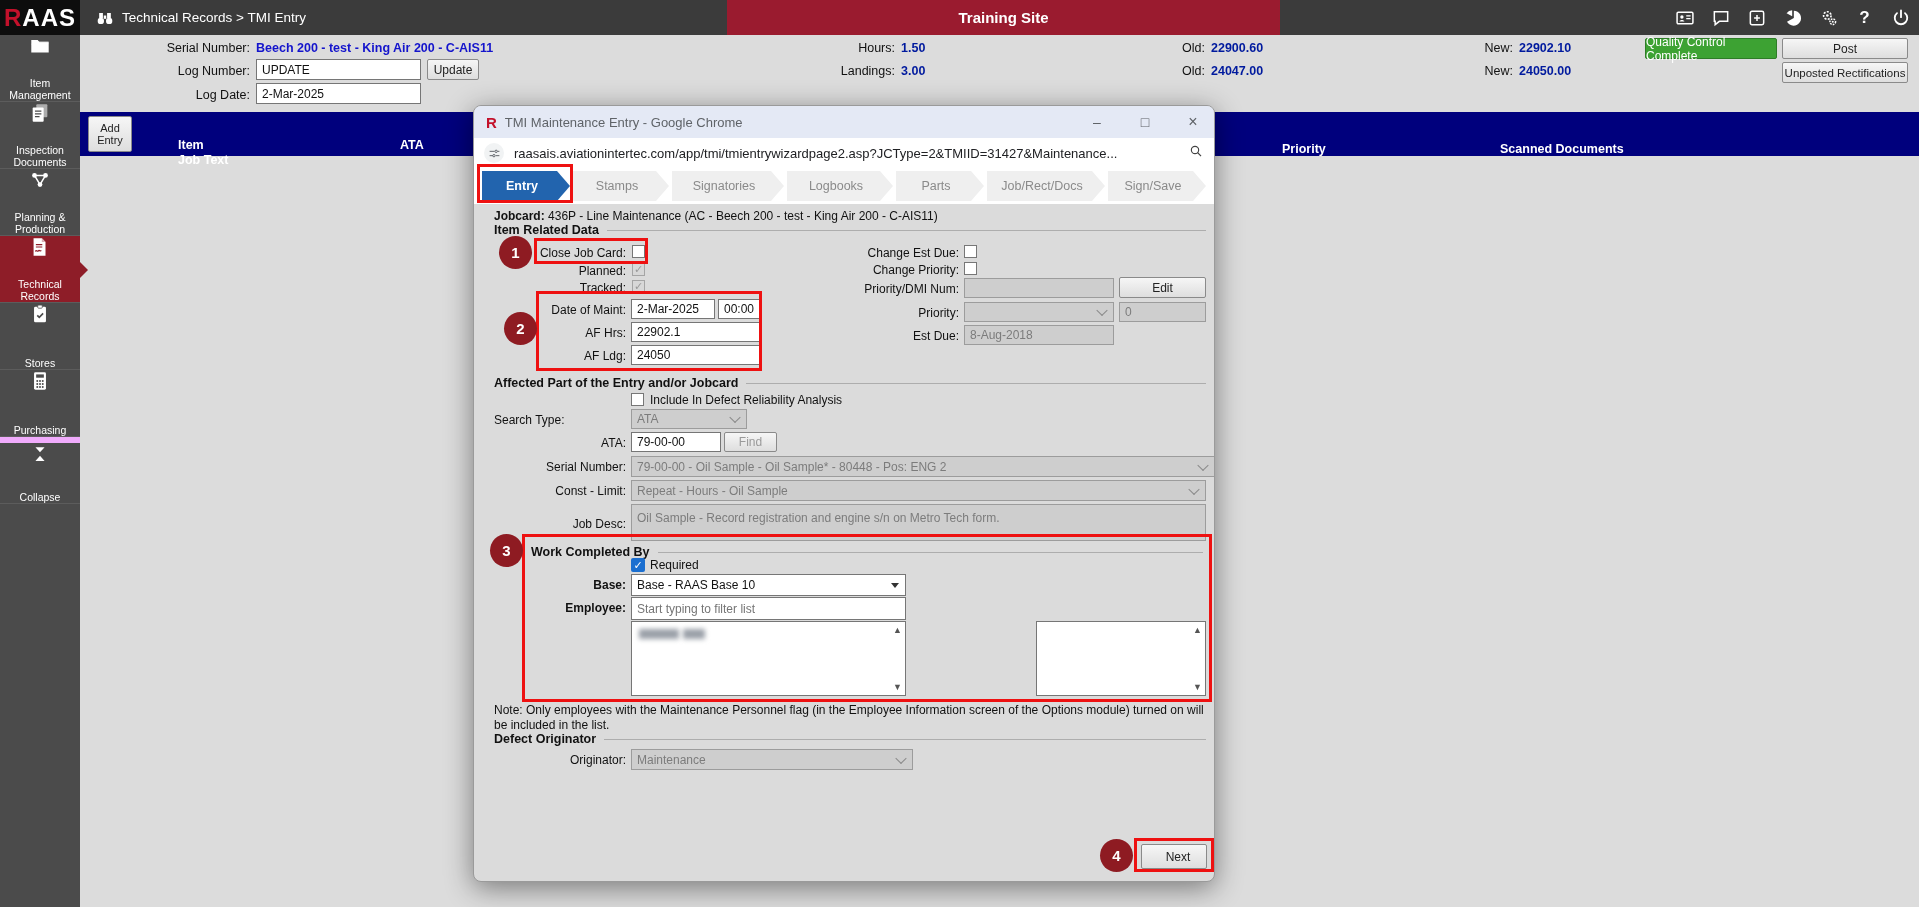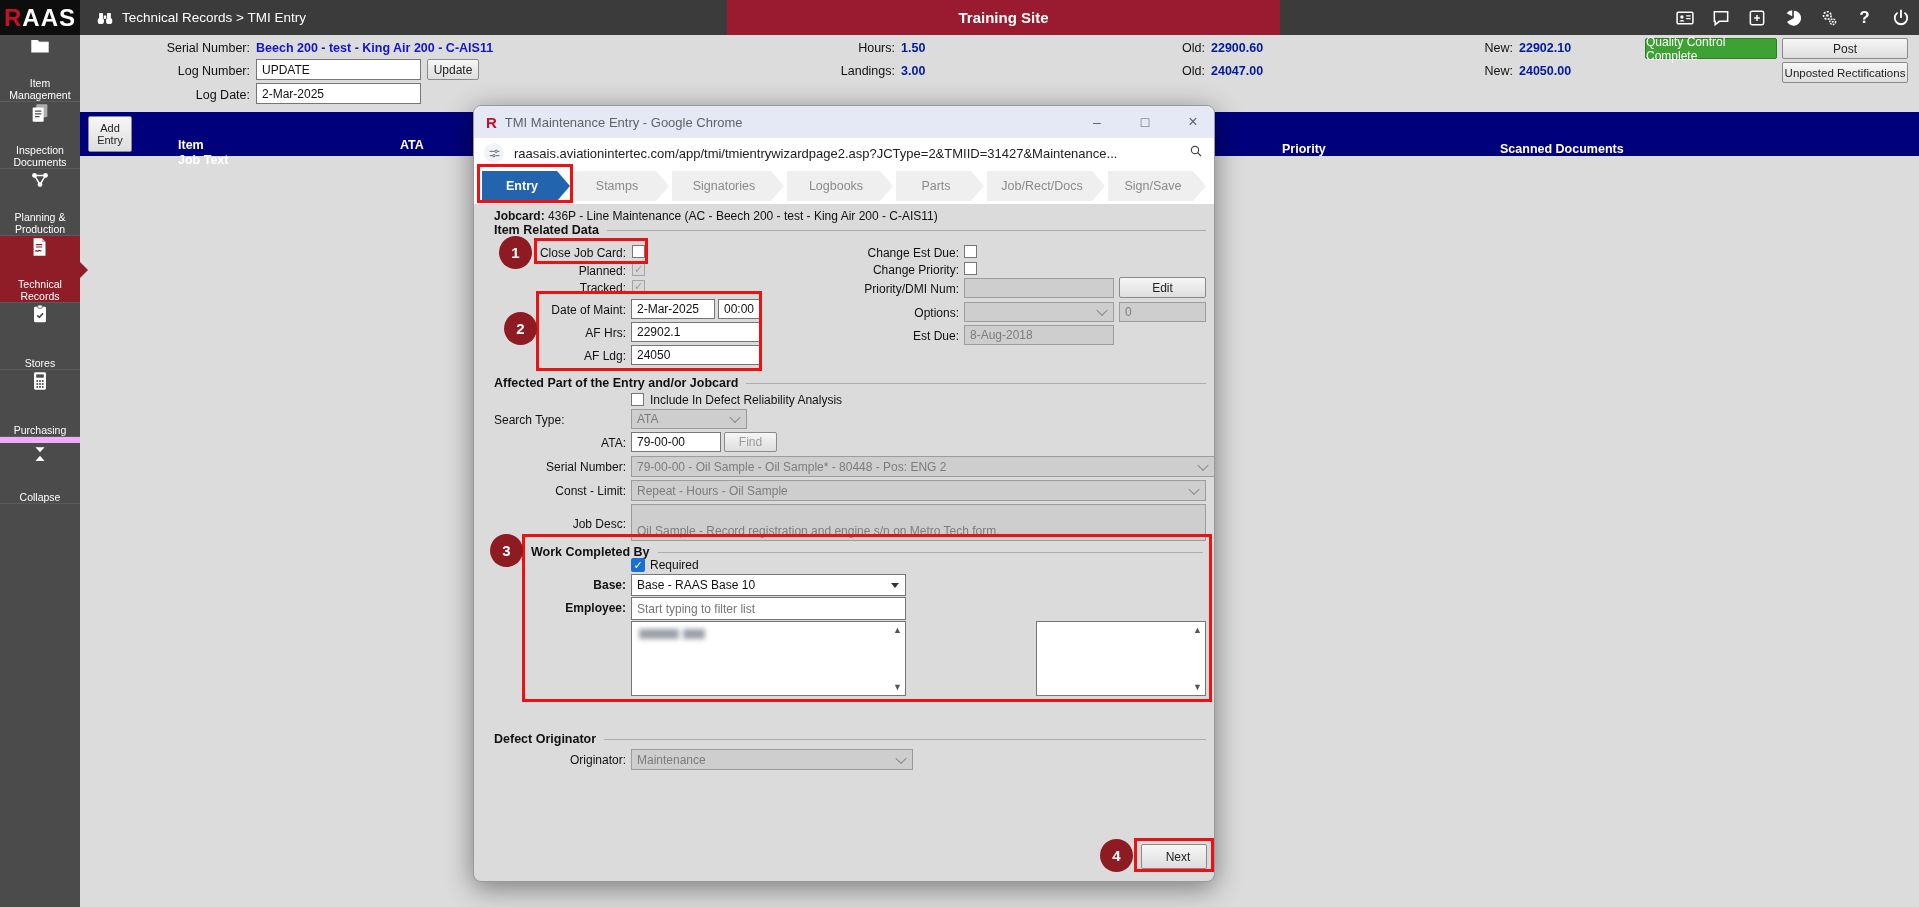--- a/index.html
+++ b/index.html
@@ -292,21 +292,21 @@
     <div class="lblR" style="left:10px;top:243px;width:142px;">AF Ldg:</div>
     <input class="inp" style="left: 157px; top: 239px; width: 129px; height: 20px;" value="24050">
 
     <div class="lblR" style="left:320px;top:140px;width:165px;">Change Est Due:</div>
     <span class="cb" style="left:490px;top:139px;"></span>
     <div class="lblR" style="left:320px;top:157px;width:165px;">Change Priority:</div>
     <span class="cb" style="left:490px;top:156px;"></span>
     <div class="lblR" style="left:320px;top:176px;width:165px;">Priority/DMI Num:</div>
     <div class="inp dis" style="left:490px;top:172px;width:150px;height:20px;"></div>
     <div class="btn" style="left:645px;top:171px;width:87px;height:21px;">Edit</div>
-    <div class="lblR" style="left:320px;top:200px;width:165px;">Options:</div>
+    <div class="lblR" style="left:320px;top:200px;width:165px;">Priority:</div>
     <div class="sel dis" style="left:490px;top:196px;width:150px;height:20px;">
         <span class="chev"></span>
       </div>
     <div class="inp dis" style="left:645px;top:196px;width:87px;height:20px;">0</div>
     <div class="lblR" style="left:320px;top:223px;width:165px;">Est Due:</div>
     <div class="inp dis" style="left:490px;top:219px;width:150px;height:20px;">8-Aug-2018</div>
 
     <div class="sec" style="left:20px;top:270px;width:712px;">
       <span class="st">Affected Part of the Entry and/or Jobcard</span>
         <span class="line"></span>
@@ -325,21 +325,21 @@
     <div class="sel dis" style="left:157px;top:350px;width:584px;height:21px;">
         <span>79-00-00 - Oil Sample - Oil Sample* - 80448 - Pos: ENG 2</span>
         <span class="chev"></span>
       </div>
     <div class="lblR" style="left:10px;top:378px;width:142px;">Const - Limit:</div>
     <div class="sel dis" style="left:157px;top:374px;width:575px;height:21px;">
         <span>Repeat - Hours - Oil Sample</span>
         <span class="chev"></span>
       </div>
     <div class="lblR" style="left:10px;top:411px;width:142px;">Job Desc:</div>
-    <div class="inp dis" style="left:157px;top:398px;width:575px;height:37px;align-items:flex-start;padding-top:19px;">Oil Sample - Record registration and engine s/n on Metro Tech form.</div>
+    <div class="inp dis" style="left:157px;top:398px;width:575px;height:37px;align-items:flex-start;padding-top:6px;">Oil Sample - Record registration and engine s/n on Metro Tech form.</div>
 
     <div class="sec" style="left:57px;top:439px;width:672px;">
       <span class="st">Work Completed By</span>
         <span class="line"></span>
     </div>
     <span class="cb bchk" style="left:157px;top:452px;">✓</span>
     <div class="txt" style="position:absolute;left:176px;top:452px;">Required</div>
     <div class="lblR" style="left:10px;top:472px;width:142px;font-weight:bold;">Base:</div>
     <div class="sel" style="left:157px;top:468px;width:275px;height:22px;">
         <span>Base - RAAS Base 10</span>
@@ -351,20 +351,21 @@
       <span class="redact" style="left:7px;top:7px;width:40px;height:10px;"></span>
       <span class="redact" style="left:51px;top:7px;width:22px;height:10px;"></span>
       <span class="sarr" style="top:3px;">▲</span>
       <span class="sarr" style="bottom:3px;">▼</span>
     </div>
     <div class="lst" style="left:562px;top:515px;width:170px;height:75px;">
       <span class="sarr" style="top:3px;">▲</span>
       <span class="sarr" style="bottom:3px;">▼</span>
     </div>
 
+    <div class="note" style="left:20px;top:597px;width:714px;">Note: Only employees with the Maintenance Personnel flag (in the Employee Information screen of the Options module) turned on will be included in the list.</div>
 
     <div class="sec" style="left:20px;top:626px;width:712px;">
       <span class="st">Defect Originator</span>
         <span class="line"></span>
     </div>
     <div class="lblR" style="left:10px;top:647px;width:142px;">Originator:</div>
     <div class="sel dis" style="left:157px;top:643px;width:282px;height:21px;">
         <span>Maintenance</span>
         <span class="chev"></span>
       </div>

